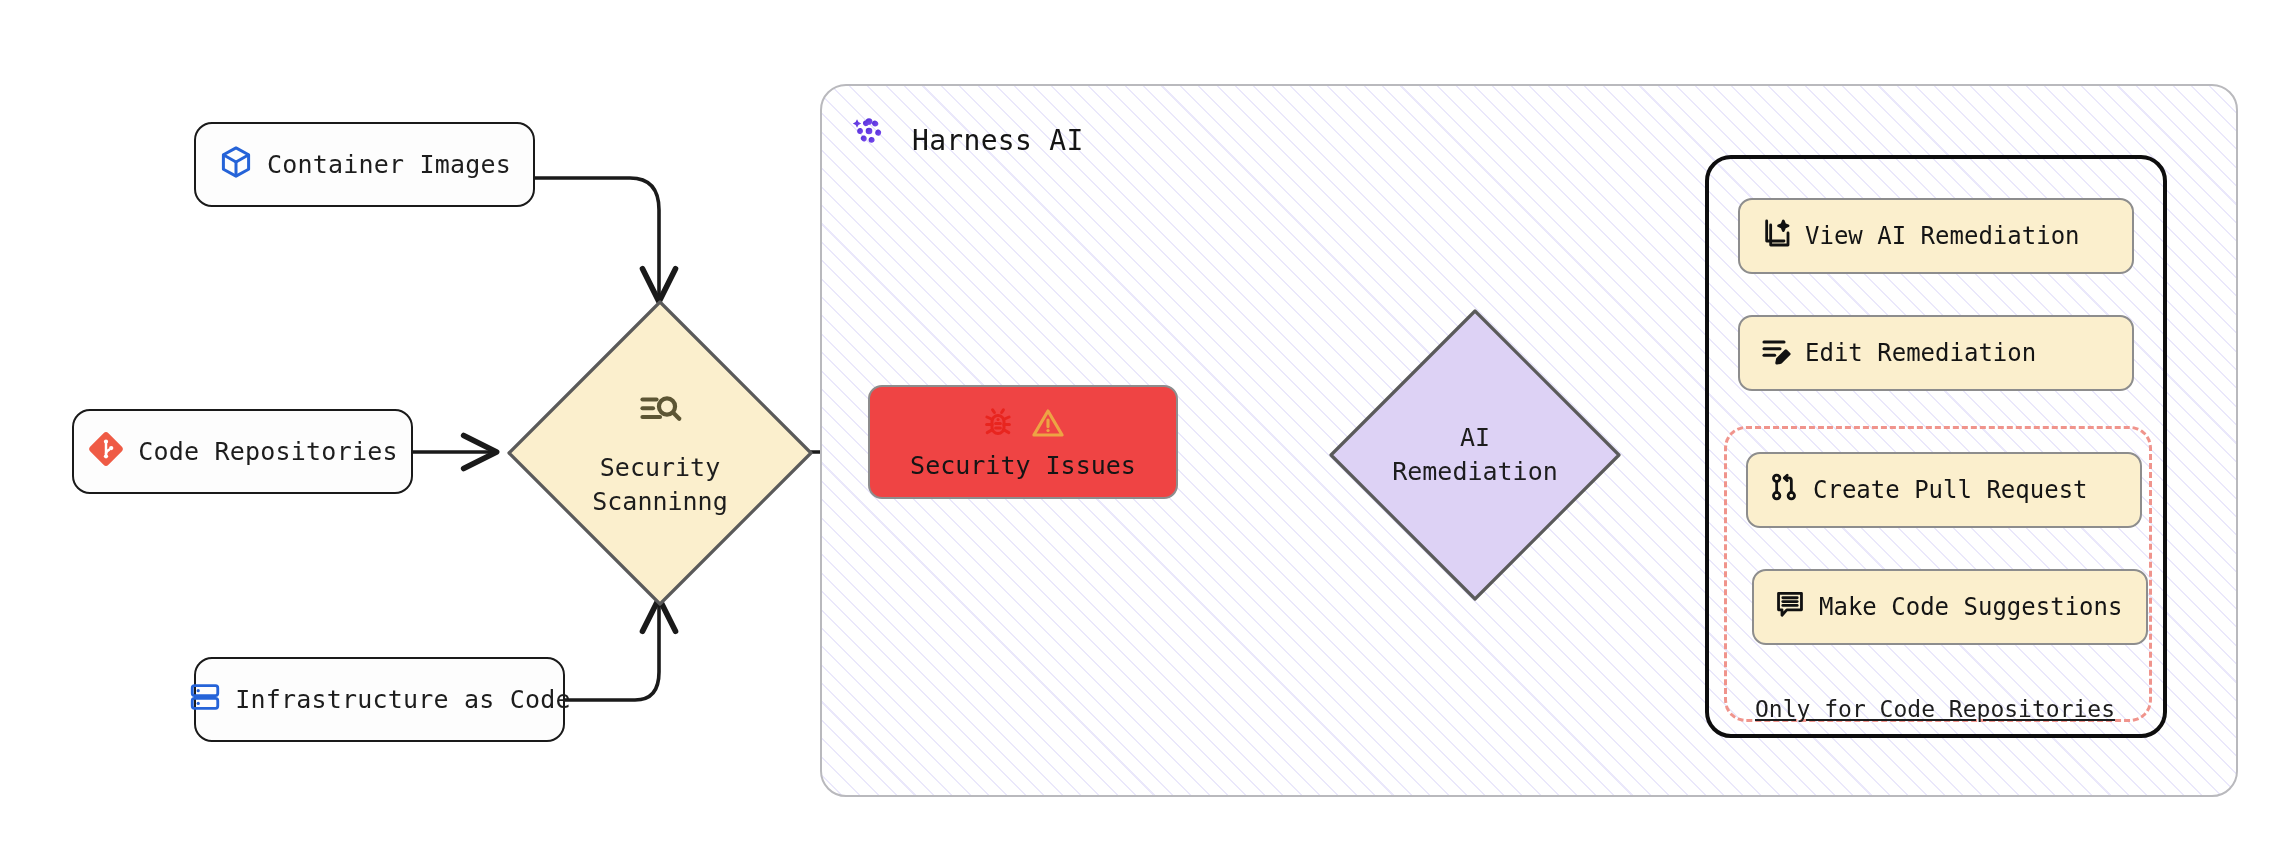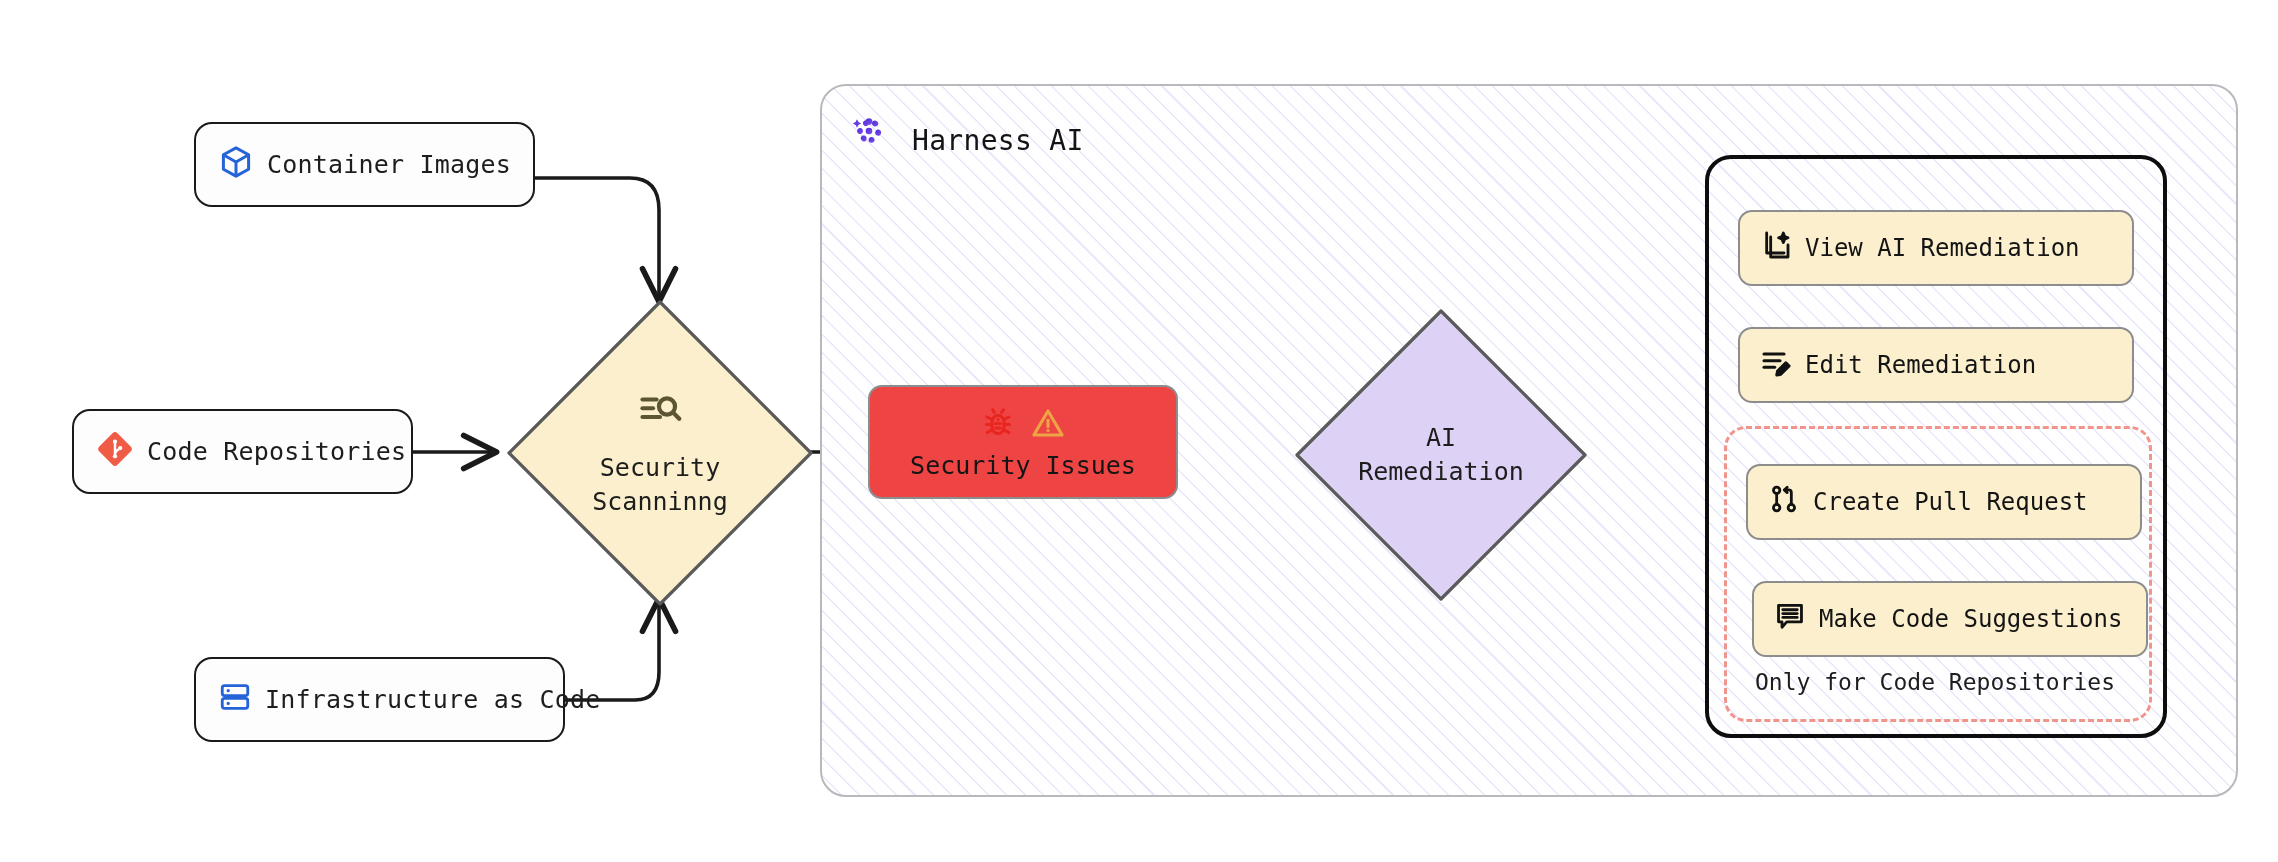--- a/index.html
+++ b/index.html
@@ -2,21 +2,21 @@
 <html><head>
 <meta charset="utf-8">
 <style>
   html,body{margin:0;padding:0;background:#ffffff;}
   body{
     width:2278px;height:862px;position:relative;overflow:hidden;
     font-family:"DejaVu Sans Mono","Liberation Mono",monospace;
   }
   #stage{position:absolute;inset:0;}
   svg.layer{position:absolute;left:0;top:0;width:2278px;height:862px;}
-  .node{position:absolute;box-sizing:border-box;display:flex;align-items:center;justify-content:flex-start;}
+  .node{position:absolute;box-sizing:border-box;display:flex;align-items:center;justify-content:center;}
 
   
   .srcbox{
     background:#fdfdfd;border:2.6px solid #1a1a1a;border-radius:18px;
     display:flex;align-items:center;gap:13px;padding:0 22px;
     font-size:25px;color:#1d1d1d;letter-spacing:.2px;white-space:nowrap;
   }
   .srcbox .label{line-height:1;}
 
   
@@ -56,24 +56,24 @@
     position:absolute;left:1705px;top:155px;width:462px;height:583px;
     border:4px solid #0d0d0d;border-radius:26px;box-sizing:border-box;
   }
   #dashed-region{
     position:absolute;left:1724px;top:426px;width:428px;height:296px;
     border:3px dashed #f0948c;border-radius:22px;box-sizing:border-box;
   }
   .action-btn{
     position:absolute;background:#fbefcd;border:2.2px solid #8d8d8d;border-radius:14px;
     display:flex;align-items:center;gap:13px;padding:0 20px;box-sizing:border-box;
-    font-size:24px;color:#141414;white-space:nowrap;margin-top:12px;
+    font-size:24px;color:#141414;white-space:nowrap;
   }
   #caption-only-code{
-    position:absolute;left:1755px;top:669px;font-size:23px;color:#1d1d1d;white-space:nowrap;
+    position:absolute;left:1755px;top:696px;font-size:23px;color:#1d1d1d;white-space:nowrap;text-decoration:underline;
   }
   .ico{flex:0 0 auto;display:block;}
 </style>
 </head>
 <body>
 
 <div id="stage">
 
   <svg class="layer">
     <defs>
@@ -203,21 +203,21 @@
         <svg width="36" height="36" viewBox="0 0 24 24" fill="none" stroke="#eda444" stroke-width="2.1" stroke-linecap="round" stroke-linejoin="round">
           <path d="M12 4 L21.4 20 H2.6 Z"></path>
           <path d="M12 10 V14.4"></path>
             <path d="M12 17 H12.04"></path>
         </svg>
       </span>
     </div>
     <span class="label">Security Issues</span>
   </div>
 
-  <div class="diamond-wrap" id="ai-diamond" style="left:1284px;top:298px;width:314px;height:314px;">
+  <div class="diamond-wrap" id="ai-diamond" style="left:1318px;top:298px;width:314px;height:314px;">
     <svg width="314" height="314" viewBox="0 0 314 314">
       <path d="M157 13 L301 157 L157 301 L13 157 Z" fill="#ddd2f5" stroke="#5a5a5a" stroke-width="3.2" stroke-linejoin="round"></path>
     </svg>
     <div class="diamond-txt">
       <span>AI</span>
       <span>Remediation</span>
     </div>
   </div>
 
   <div id="actions-container"></div>

